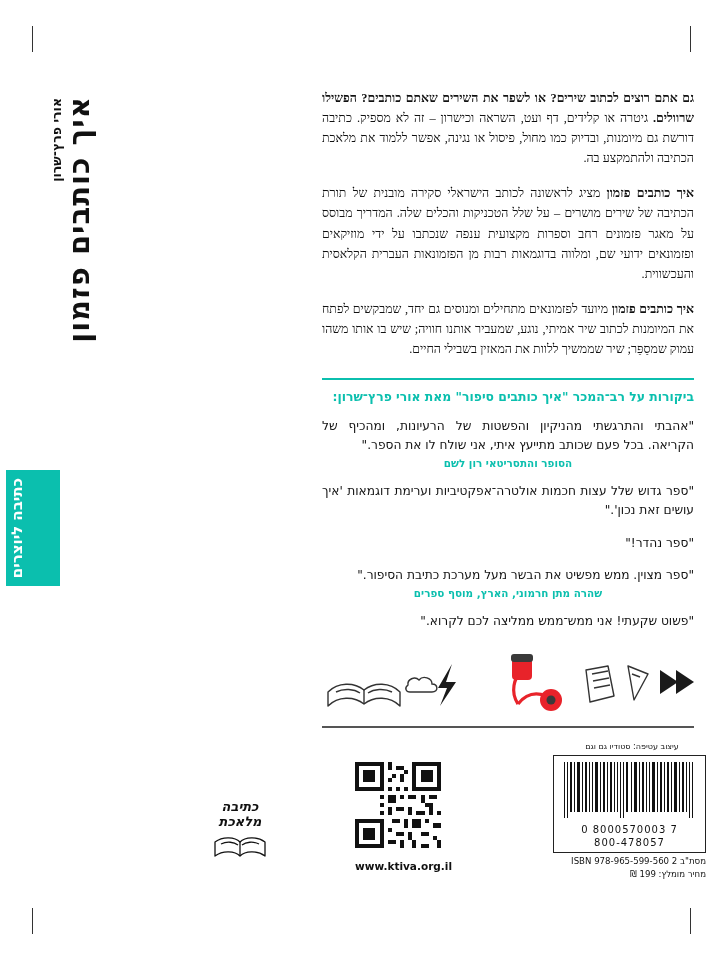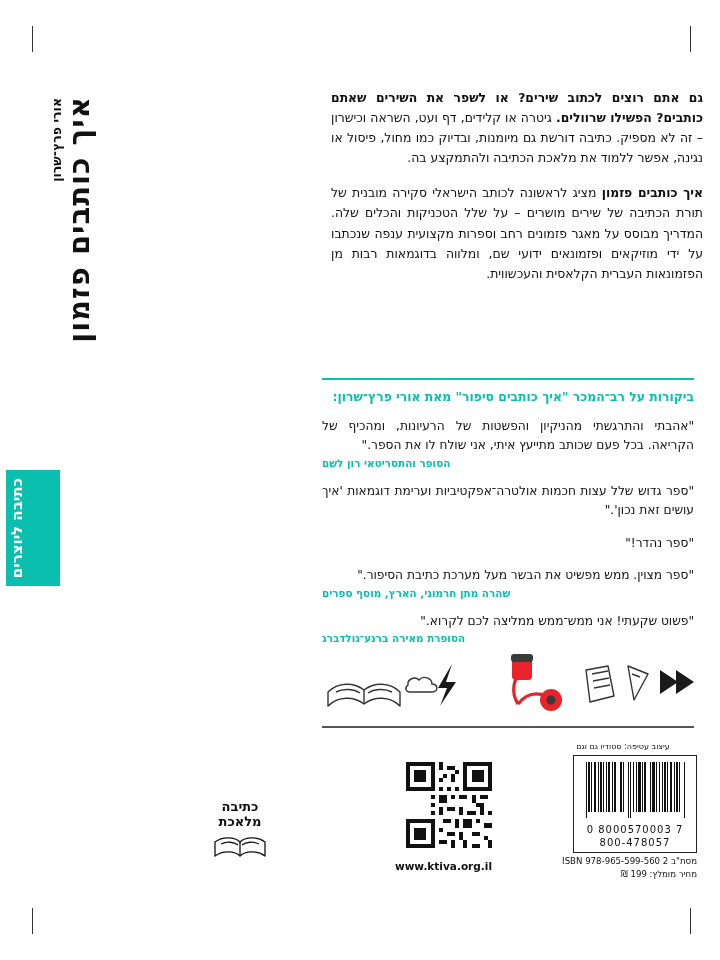--- a/index.html
+++ b/index.html
@@ -69,25 +69,26 @@
   }
   #spine-pub .spine-text {
     font-size: 15px;
     font-weight: bold;
     line-height: 1;
   }
 
   
   #backcover {
     position: absolute;
-    right: 17px;
+    right: 26px;
     top: 88px;
     width: 372px;
     direction: rtl;
     text-align: right;
+    font-family: Liberation Serif, serif;
   }
   .para {
     font-size: 12.4px;
     line-height: 1.62;
     color: #111;
     margin: 0 0 15px 0;
     text-align: justify;
     text-align-last: right;
   }
   .para b { font-weight: bold; }
@@ -120,21 +121,21 @@
     line-height: 1.6;
     color: #111;
     text-align: justify;
     text-align-last: right;
     margin: 0 0 1px 0;
   }
   .review-attrib {
     font-size: 10.4px;
     font-weight: bold;
     color: #0bbfae;
-    text-align: left;
+    text-align: center;
     direction: rtl;
     margin: 0;
   }
   .review.short .review-quote { text-align: right; }
 
   
   #illustration {
     position: absolute;
     right: 26px;
     top: 648px;
@@ -146,58 +147,58 @@
     right: 26px;
     top: 726px;
     width: 372px;
     height: 1.5px;
     background: #555;
   }
 
   
   #qr-block {
     position: absolute;
-    right: 228px;
+    right: 245px;
     top: 762px;
     width: 120px;
-    text-align: right;
+    text-align: left;
   }
   #qr-code {
     width: 86px;
     height: 86px;
     margin: 0 auto;
     image-rendering: pixelated;
   }
   #qr-url {
     font-size: 10.5px;
     font-weight: bold;
     color: #111;
     margin-top: 8px;
     direction: ltr;
   }
 
   #barcode-block {
     position: absolute;
-    right: 17px;
+    right: 8px;
     top: 742px;
     width: 160px;
     direction: rtl;
   }
   #credit-line {
     font-size: 8px;
     color: #111;
     text-align: center;
     margin-bottom: 4px;
   }
   #barcode-box {
     border: 1px solid #222;
     background: #fff;
     padding: 6px 8px 4px 8px;
     box-sizing: border-box;
-    width: 124px;
+    width: 153px;
     margin-right: 6px;
   }
   #barcode-bars {
     height: 56px;
     width: 100%;
   }
   .barcode-num {
     font-size: 10px;
     direction: ltr;
     text-align: center;
@@ -212,20 +213,21 @@
     direction: rtl;
   }
 
   #logo-block {
     position: absolute;
     right: 420px;
     top: 800px;
     width: 120px;
     text-align: center;
     direction: rtl;
+    font-style: italic;
   }
   #logo-text {
     font-size: 13px;
     font-weight: bold;
     line-height: 1.15;
     color: #111;
   }
   #logo-book { margin-top: 4px; }
 </style>
 </head>
@@ -244,20 +246,23 @@
   <div class="spine-text">כתיבה ליוצרים</div>
 </div>
 
 <div id="backcover">
   <p class="para">
     <b>גם אתם רוצים לכתוב שירים? או לשפר את השירים שאתם כותבים? הפשילו שרוולים.</b><span> גיטרה או קלידים, דף ועט, השראה וכישרון – זה לא מספיק. כתיבה דורשת גם מיומנות, ובדיוק כמו מחול, פיסול או נגינה, אפשר ללמוד את מלאכת הכתיבה ולהתמקצע בה.</span>
   </p>
   <p class="para">
     <b>איך כותבים פזמון</b><span> מציג לראשונה לכותב הישראלי סקירה מובנית של תורת הכתיבה של שירים מושרים – על שלל הטכניקות והכלים שלה. המדריך מבוסס על מאגר פזמונים רחב וספרות מקצועית ענפה שנכתבו על ידי מוזיקאים ופזמונאים ידועי שם, ומלווה בדוגמאות רבות מן הפזמונאות העברית הקלאסית והעכשווית.</span>
   </p>
+  <p class="para">
+    <b>איך כותבים פזמון</b><span> מיועד לפזמונאים מתחילים ומנוסים גם יחד, שמבקשים לפתח את המיומנות לכתוב שיר אמיתי, נוגע, שמעביר אותנו חוויה; שיש בו אותו משהו עמוק שמסַפֵּר; שיר שממשיך ללוות את המאזין בשבילי החיים.</span>
+  </p>
 </div>
 
 <div id="reviews">
   <div class="rule"></div>
   <div id="reviews-heading">ביקורות על רב־המכר "איך כותבים סיפור" מאת אורי פרץ־שרון:</div>
 
   <div class="review">
     <p class="review-quote">"אהבתי והתרגשתי מהניקיון והפשטות של הרעיונות, ומהכיף של הקריאה. בכל פעם שכותב מתייעץ איתי, אני שולח לו את הספר."</p>
     <p class="review-attrib">הסופר והתסריטאי רון לשם</p>
   </div>
@@ -266,21 +271,20 @@
   </div>
   <div class="review short">
     <p class="review-quote">"ספר נהדר!"</p>
   </div>
   <div class="review short">
     <p class="review-quote">"ספר מצוין. ממש מפשיט את הבשר מעל מערכת כתיבת הסיפור."</p>
     <p class="review-attrib">שהרה מתן חרמוני, הארץ, מוסף ספרים</p>
   </div>
   <div class="review short">
     <p class="review-quote">"פשוט שקעתי! אני ממש־ממש ממליצה לכם לקרוא."</p>
-    <p class="review-attrib">הסופרת מאירה ברנע־גולדברג</p>
   </div>
 </div>
 
 <div id="illustration">
   <svg width="372" height="70" viewBox="0 0 372 70">
 
     <g stroke="#333" stroke-width="1.4" fill="none" stroke-linejoin="round">
       <path d="M6 44 C 16 34, 32 34, 42 42 C 52 34, 68 34, 78 44 L 78 58 C 68 48, 52 48, 42 56 C 32 48, 16 48, 6 58 Z"></path>
       <path d="M42 42 L 42 56"></path>
       <path d="M14 44 C 22 40, 32 41, 38 45"></path>

